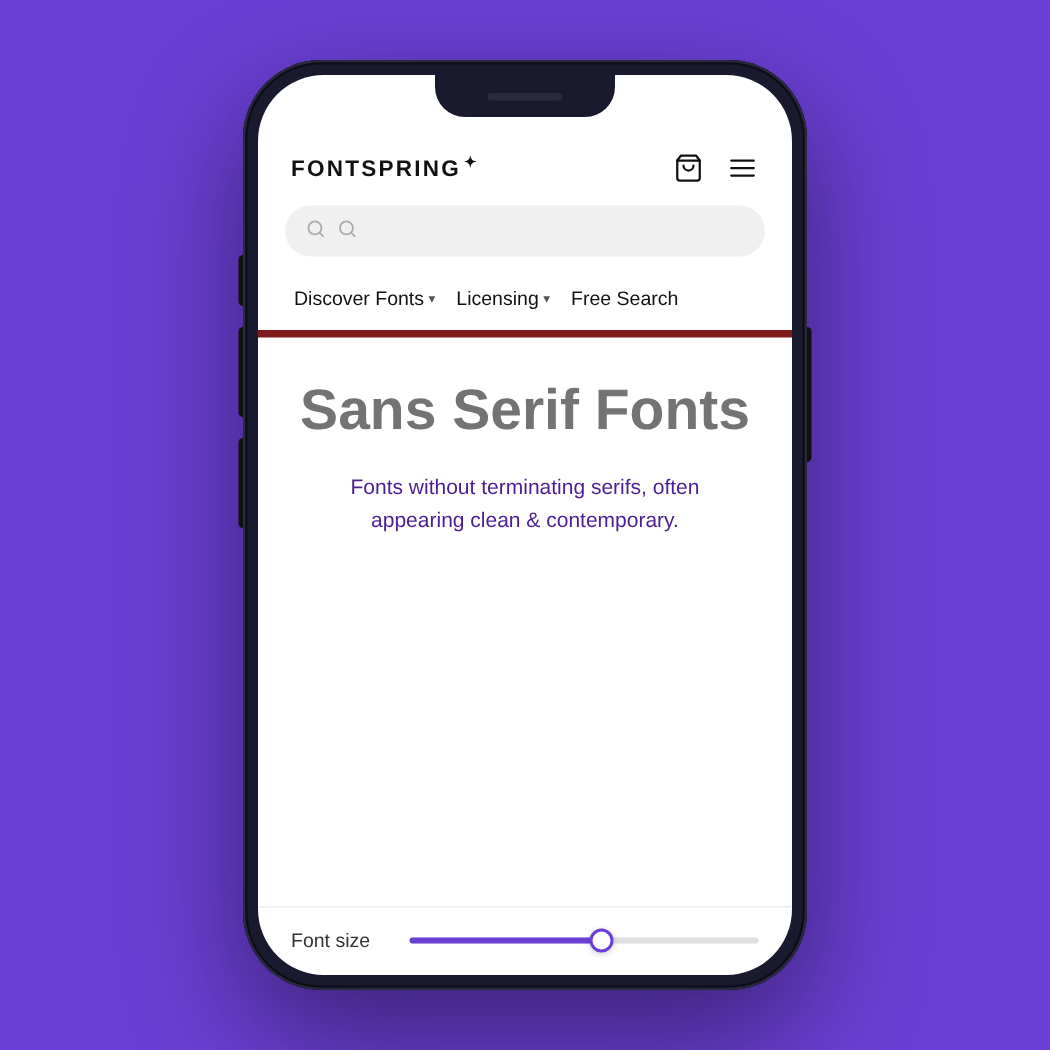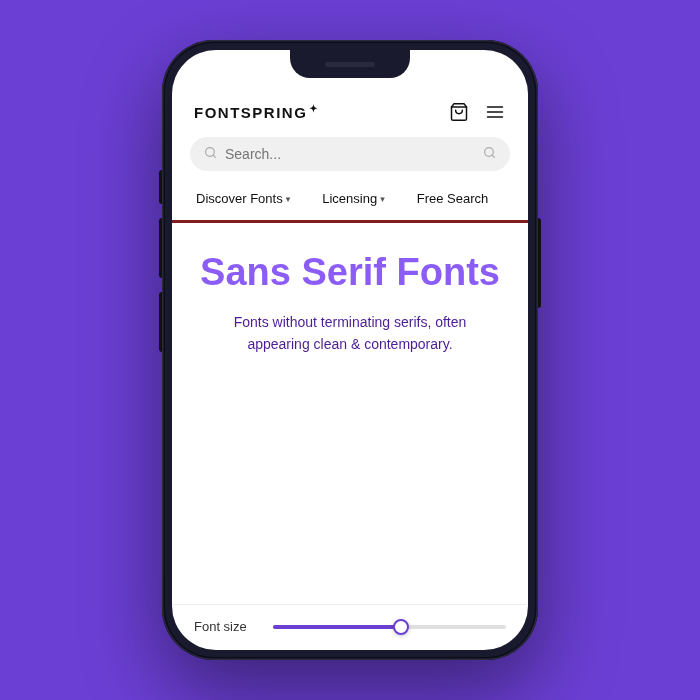--- a/index.html
+++ b/index.html
@@ -180,22 +180,22 @@
     .search-icon-right {
       color: #aaa;
       font-size: 13px;
     }
 
     
     .nav {
       display: flex;
       align-items: flex-start;
       padding: 4px 18px 10px;
-      gap: 20px;
-      border-bottom: 3px solid #7f1d1d;
+      gap: 2px;
+      border-bottom: 5px solid #7f1d1d;
     }
 
     .nav-item {
       display: flex;
       align-items: center;
       gap: 3px;
       font-size: 13px;
       color: #111;
       font-weight: 500;
       padding: 4px 6px;
@@ -215,21 +215,21 @@
       flex-direction: column;
       align-items: center;
       justify-content: flex-start;
       padding: 28px 24px 16px;
       text-align: center;
     }
 
     .hero-title {
       font-size: 38px;
       font-weight: 800;
-      color: #8b5cf6;
+      color: #737373;
       line-height: 1.15;
       margin-bottom: 16px;
     }
 
     .hero-subtitle {
       font-size: 14px;
       color: #4c1d95;
       line-height: 1.6;
       max-width: 240px;
     }
@@ -323,21 +323,20 @@
         </div>
       </div>
 
       <div class="search-bar">
         <span class="search-icon-left">
           <svg width="13" height="13" viewBox="0 0 24 24" fill="none" stroke="#aaa" stroke-width="2.2" stroke-linecap="round">
             <circle cx="11" cy="11" r="8"></circle>
               <line x1="21" y1="21" x2="16.65" y2="16.65"></line>
           </svg>
         </span>
-        <input class="search-input" type="text" placeholder="Search..." style="">
         <span class="search-icon-right">
           <svg width="13" height="13" viewBox="0 0 24 24" fill="none" stroke="#aaa" stroke-width="2.2" stroke-linecap="round">
             <circle cx="11" cy="11" r="8"></circle>
               <line x1="21" y1="21" x2="16.65" y2="16.65"></line>
           </svg>
         </span>
       </div>
 
       <div class="nav">
         <div class="nav-item">

